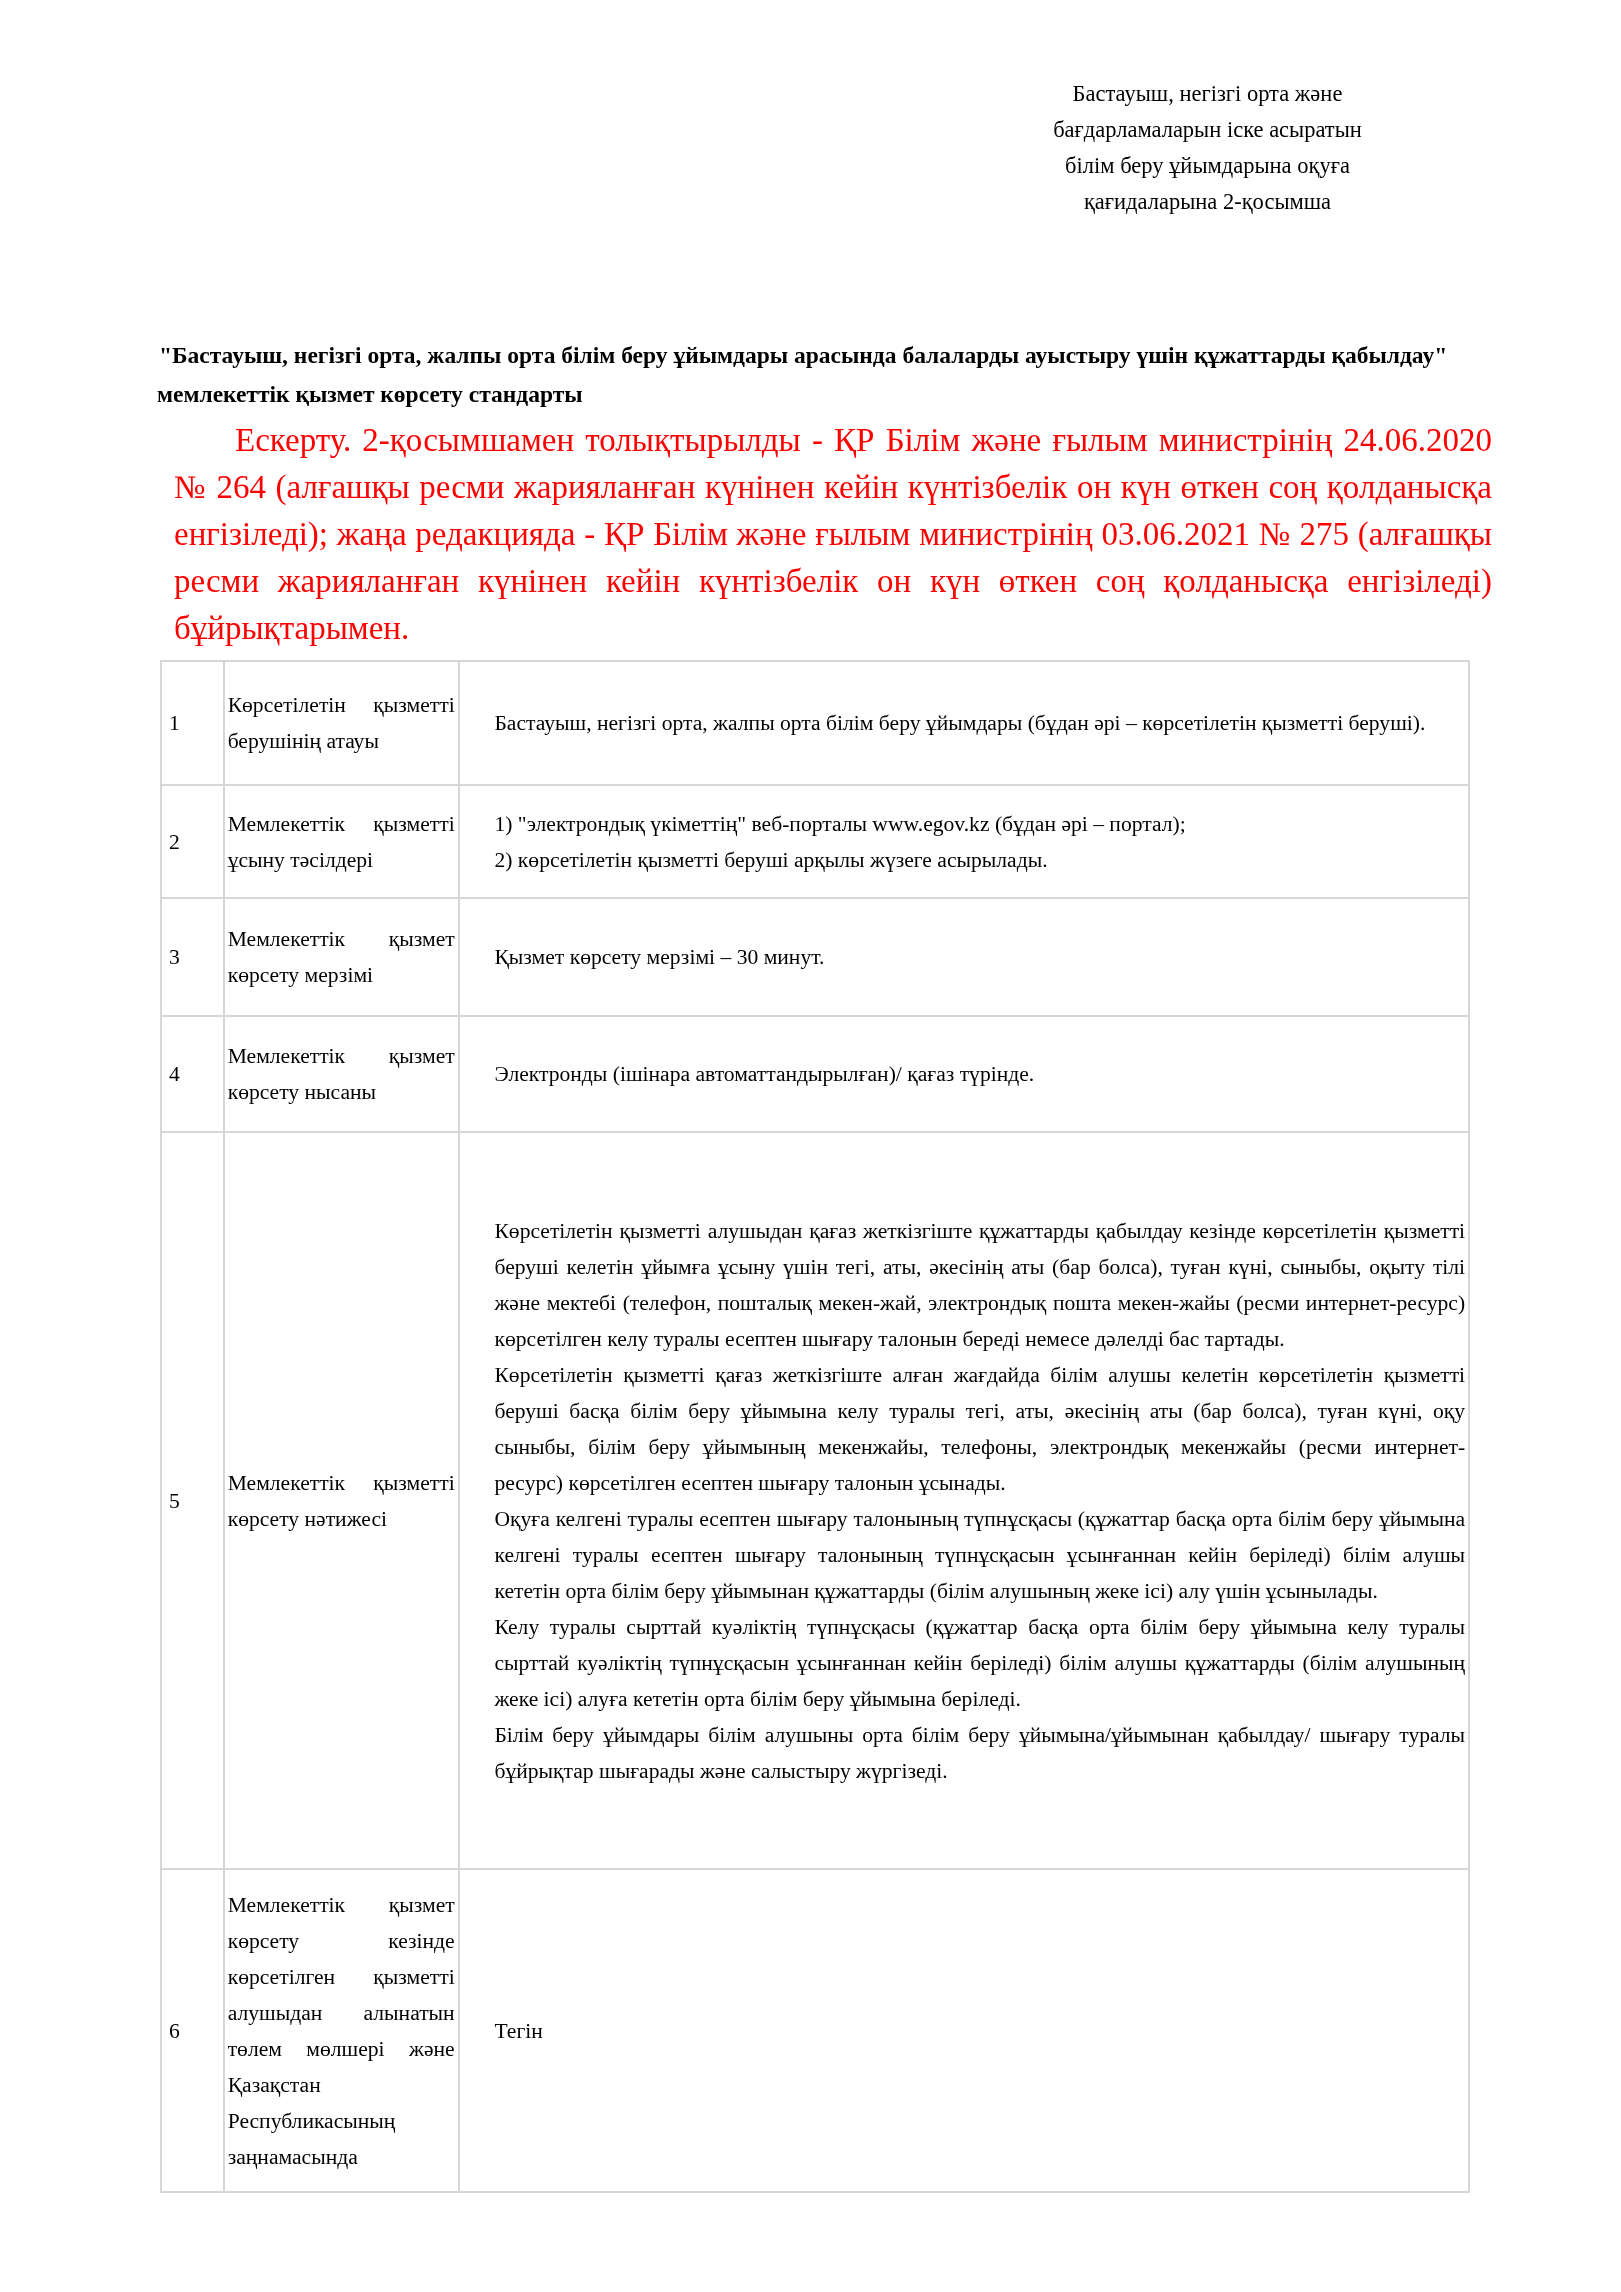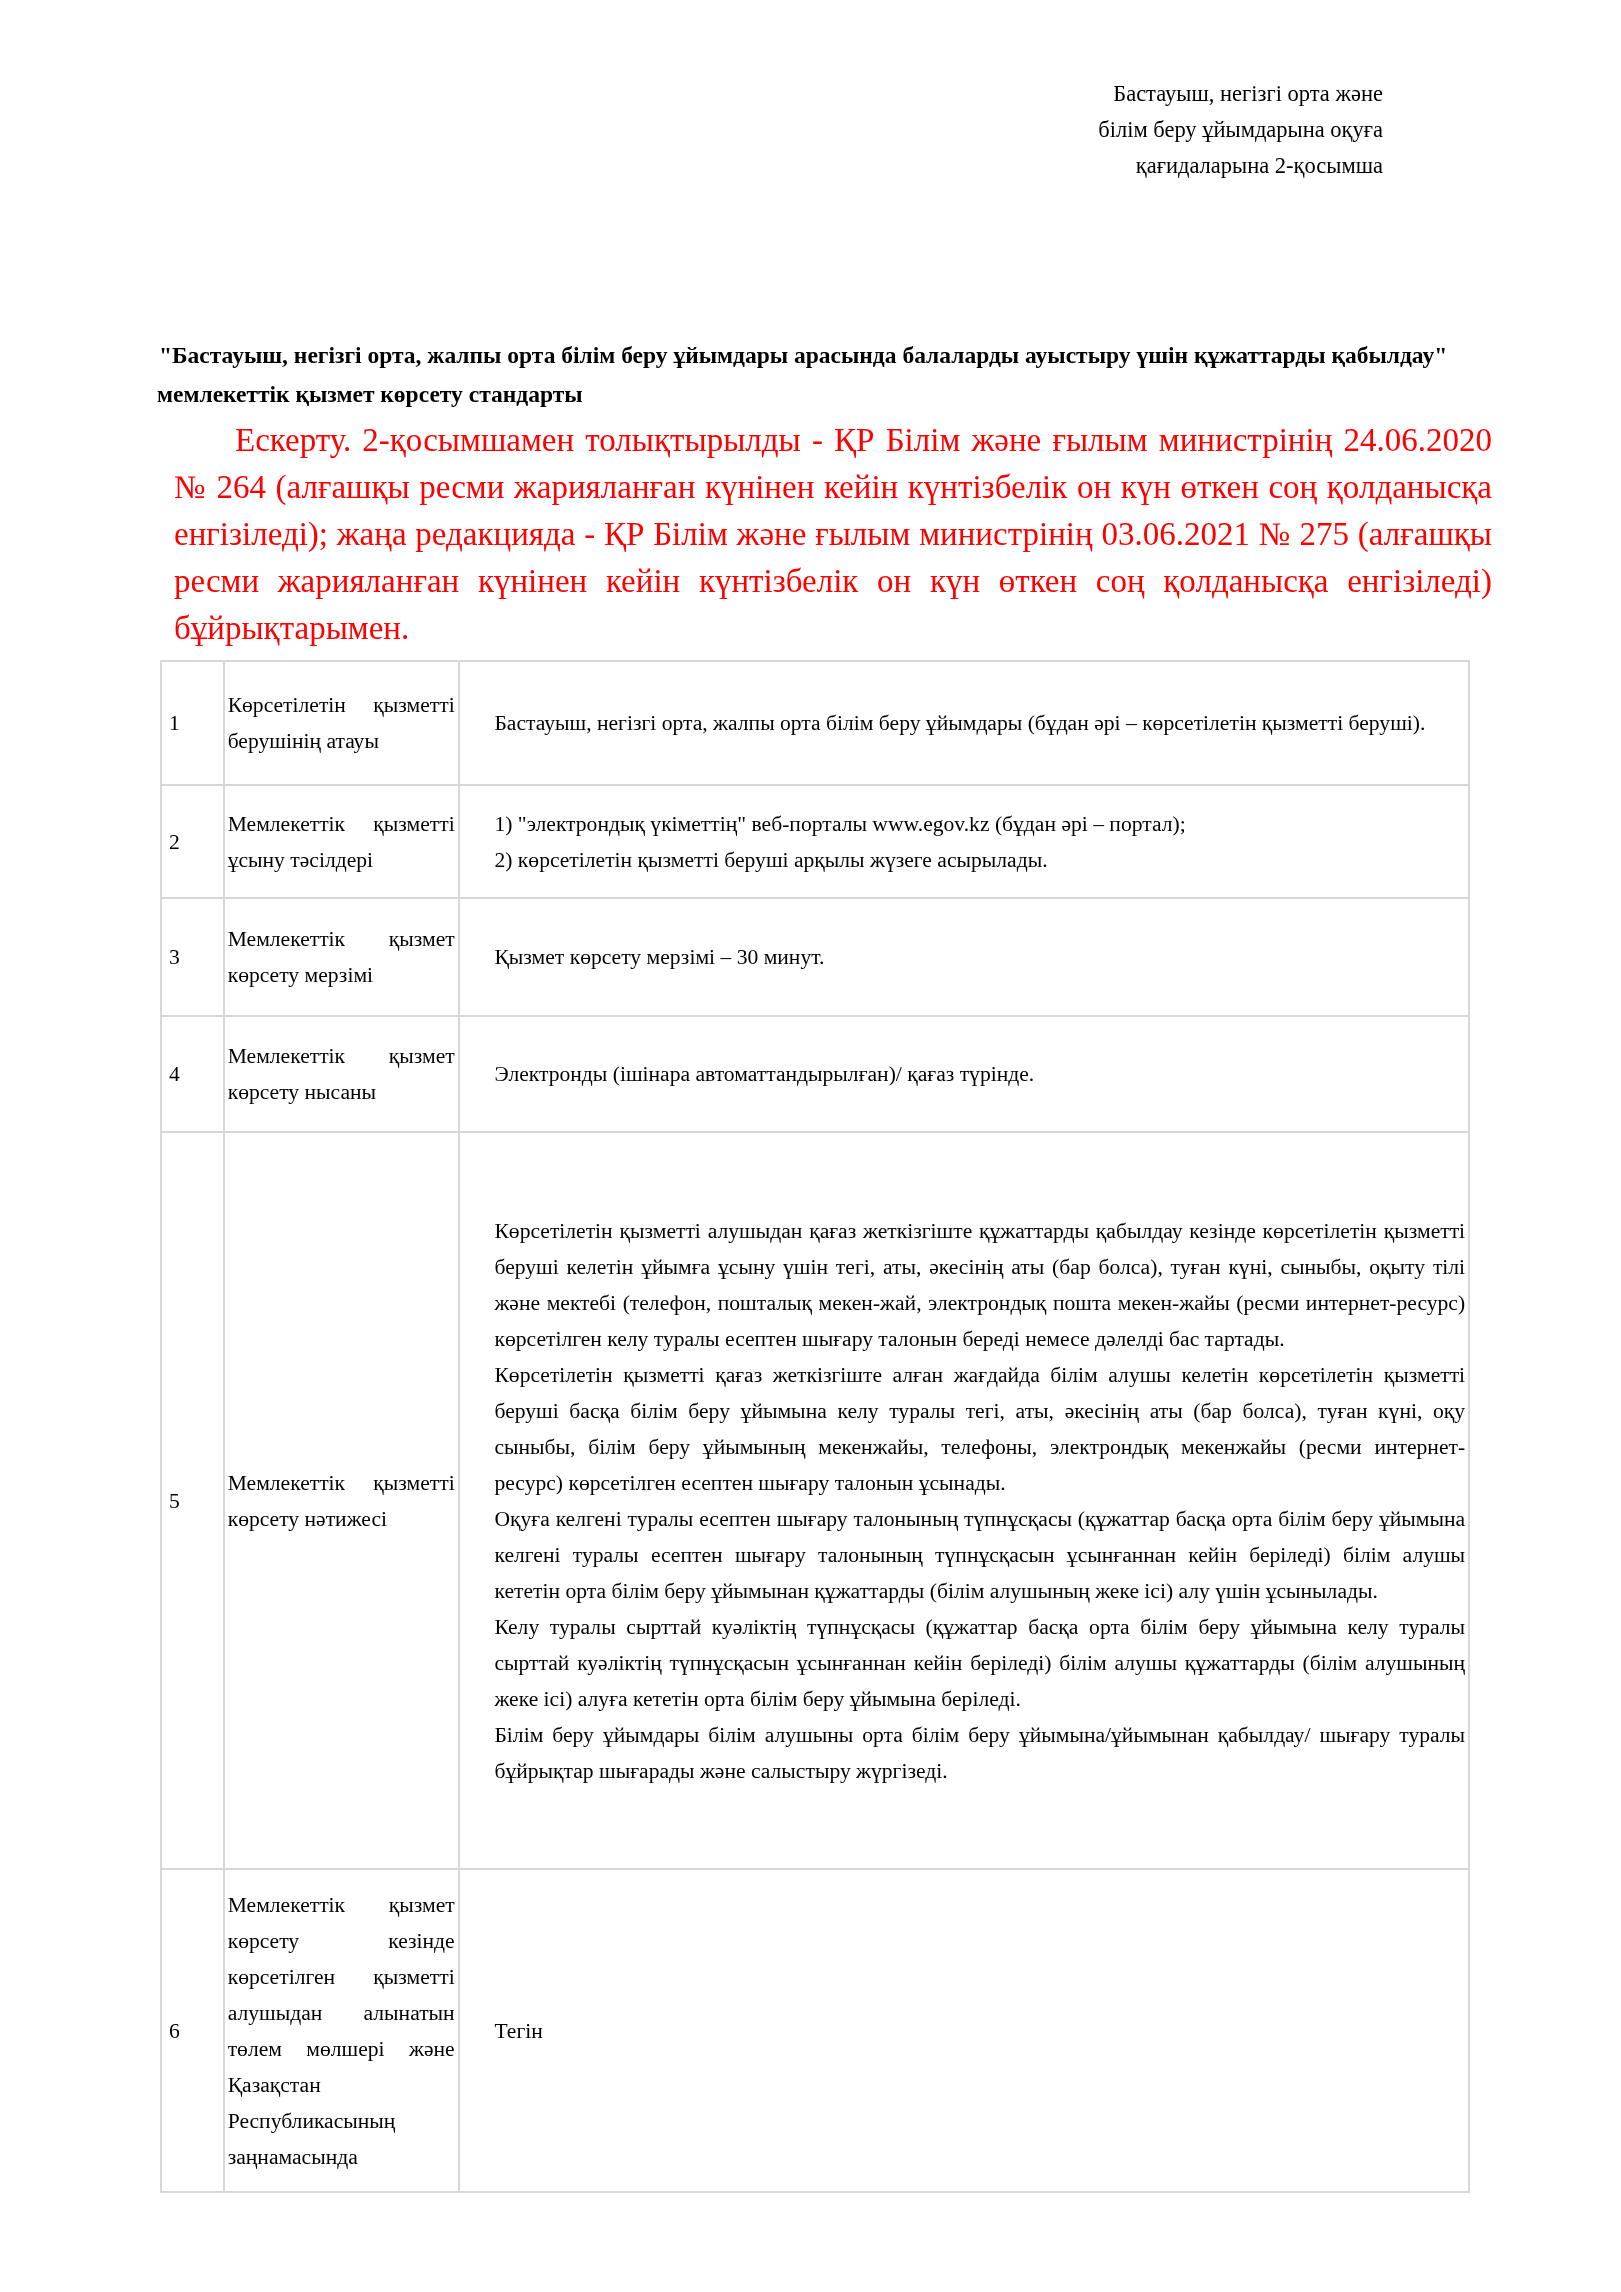--- a/index.html
+++ b/index.html
@@ -1,38 +1,39 @@
 <!DOCTYPE html>
 <html><head>
 <meta charset="utf-8">
 <style>
   html, body { margin: 0; padding: 0; background: #ffffff; }
   body { width: 1621px; height: 2293px; position: relative; overflow: hidden;
          font-family: "Liberation Serif", "DejaVu Serif", serif; color: #000; }
-  .header-note { position: absolute; left: 952px; top: 76px; width: 431px;
-                 text-align: right; font-size: 22.5px; line-height: 36px; }
+  .header-note { position: absolute; left: 992px; top: 76px; width: 431px;
+                 text-align: center; font-size: 22.5px; line-height: 36px; }
   .header-note div { white-space: nowrap; }
   .doc-title { position: absolute; left: 157px; top: 336px; width: 1318px;
                font-size: 23.5px; font-weight: bold; line-height: 39px; text-indent: 2px; }
   .note { position: absolute; left: 174px; top: 417px; width: 1318px;
           color: #ff0000; font-size: 33px; line-height: 47px; text-align: justify;
           text-indent: 61px; }
   table.std { position: absolute; left: 160px; top: 660px; width: 1310px;
               border-collapse: collapse; font-size: 21.6px; line-height: 36px; }
   table.std td { border: 2.9px solid #d7d7d7; vertical-align: middle; padding: 0 2.9px; }
   td.num { width: 51px; padding-left: 6.9px !important; }
   td.label { width: 227px; text-align: justify; }
   td.value { text-align: justify; }
   .para { display: block; margin-left: 32px; }
 </style>
 </head>
 <body>
 
 <div class="header-note">
   <div>Бастауыш, негізгі орта және</div>
+  <div>бағдарламаларын іске асыратын</div>
   <div>білім беру ұйымдарына оқуға</div>
   <div>қағидаларына 2-қосымша</div>
 </div>
 
 <div class="doc-title">"Бастауыш, негізгі орта, жалпы орта білім беру ұйымдары арасында балаларды ауыстыру үшін құжаттарды қабылдау" мемлекеттік қызмет көрсету стандарты</div>
 
 <div class="note">Ескерту. 2-қосымшамен толықтырылды - ҚР Білім және ғылым министрінің 24.06.2020 № 264 (алғашқы ресми жарияланған күнінен кейін күнтізбелік он күн өткен соң қолданысқа енгізіледі); жаңа редакцияда - ҚР Білім және ғылым министрінің 03.06.2021 № 275 (алғашқы ресми жарияланған күнінен кейін күнтізбелік он күн өткен соң қолданысқа енгізіледі) бұйрықтарымен.</div>
 
 <table class="std">
   <tbody>

